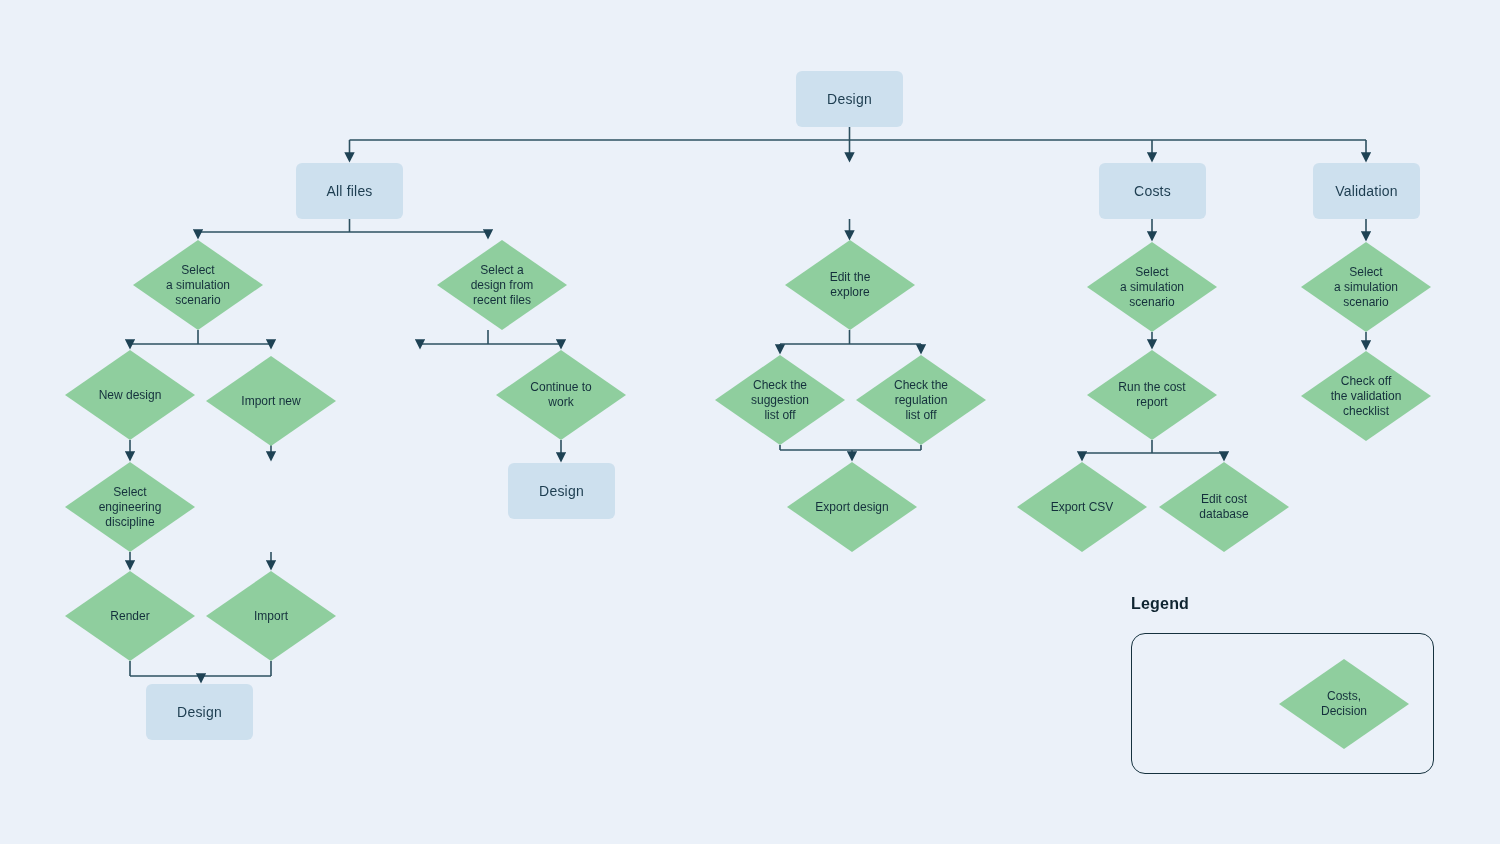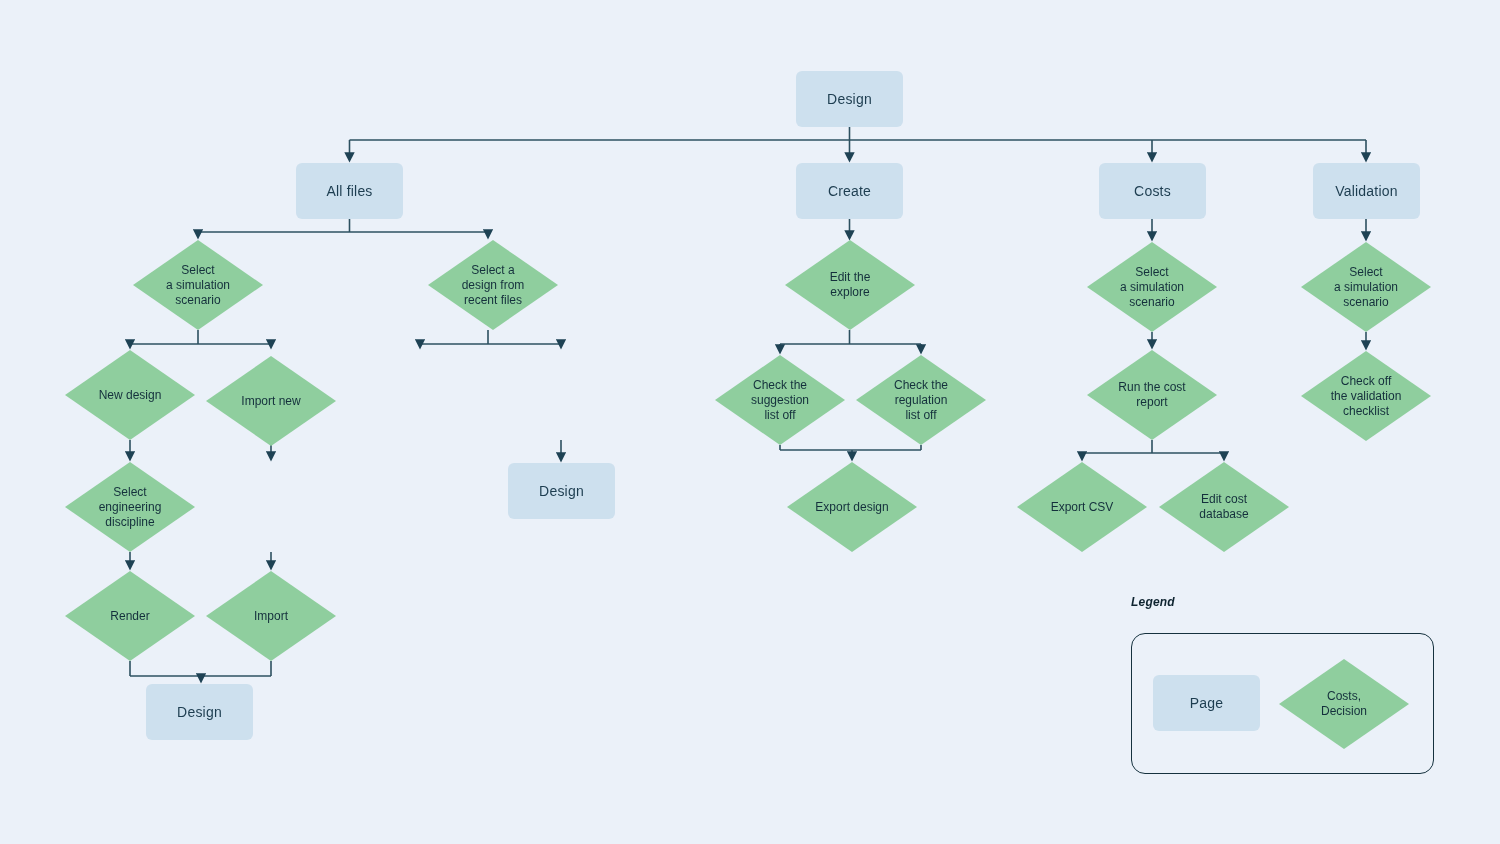--- a/index.html
+++ b/index.html
@@ -28,21 +28,21 @@
     clip-path:polygon(50% 0,100% 50%,50% 100%,0 50%);
   }
   .diamond .lbl{
     position:relative;z-index:1;
     font-size:12px;line-height:15px;font-weight:500;
     text-align:center;white-space:pre-line;color:#14303c;
   }
   .page .lbl{white-space:pre-line;text-align:center;}
   .legend-title{
     position:absolute;left:1131px;top:595px;
-    font-size:12px;font-weight:700;color:#0f2430;letter-spacing:.2px;font-style:italic;
+    font-size:16px;font-weight:700;color:#0f2430;letter-spacing:.2px;
   }
   .legend-box{
     position:absolute;left:1131px;top:633px;width:301px;height:139px;
     border:1px solid #16323f;border-radius:14px;background:transparent;
   }
   .legend-box .page{left:21px;top:41px;}
   .legend-box .diamond{left:147px;top:25px;}
 </style>
 </head>
 <body>
@@ -107,56 +107,58 @@
       <path d="M1366 332 V348" marker-end="url(#arrow)"></path>
     </g>
   </svg>
 
   <div class="page" style="left:796px;top:71px">
     <span class="lbl">Design</span>
   </div>
   <div class="page" style="left:296px;top:163px">
     <span class="lbl">All files</span>
   </div>
-  <div class="page" style="left:796px;top:163px">
-    <span class="lbl">Create</span>
-  </div>
   <div class="page" style="left:1099px;top:163px">
     <span class="lbl">Costs</span>
   </div>
   <div class="page" style="left:1313px;top:163px">
     <span class="lbl">Validation</span>
   </div>
   <div class="page" style="left:146px;top:684px">
     <span class="lbl">Design</span>
   </div>
   <div class="page" style="left:508px;top:463px">
     <span class="lbl">Design</span>
   </div>
 
   <div class="diamond" style="left:133px;top:240px">
     <span class="shape"></span>
     <span class="lbl">Select
 a simulation
 scenario</span>
   </div>
-  <div class="diamond" style="left:428px;top:240px">
+  <div class="diamond" style="left:437px;top:240px">
     <span class="shape"></span>
     <span class="lbl">Select a
 design from
 recent files</span>
   </div>
   <div class="diamond" style="left:65px;top:350px">
     <span class="shape"></span>
     <span class="lbl">New design</span>
   </div>
   <div class="diamond" style="left:206px;top:356px">
     <span class="shape"></span>
     <span class="lbl">Import new</span>
   </div>
+  <div class="diamond" style="left:496px;top:350px">
+    <span class="shape"></span>
+    <span class="lbl">Continue to
+work</span>
+  </div>
   <div class="diamond" style="left:65px;top:462px">
     <span class="shape"></span>
     <span class="lbl">Select
 engineering
 discipline</span>
   </div>
   <div class="diamond" style="left:65px;top:571px">
     <span class="shape"></span>
     <span class="lbl">Render</span>
   </div>
@@ -213,23 +215,20 @@
   </div>
   <div class="diamond" style="left:1301px;top:351px">
     <span class="shape"></span>
     <span class="lbl">Check off
 the validation
 checklist</span>
   </div>
 
   <div class="legend-title">Legend</div>
   <div class="legend-box">
-    <div class="page">
-      <span class="lbl">Page</span>
-    </div>
     <div class="diamond">
       <span class="shape"></span>
       <span class="lbl">Costs,
 Decision</span>
     </div>
   </div>
 
 </div>
 
 </body></html>

